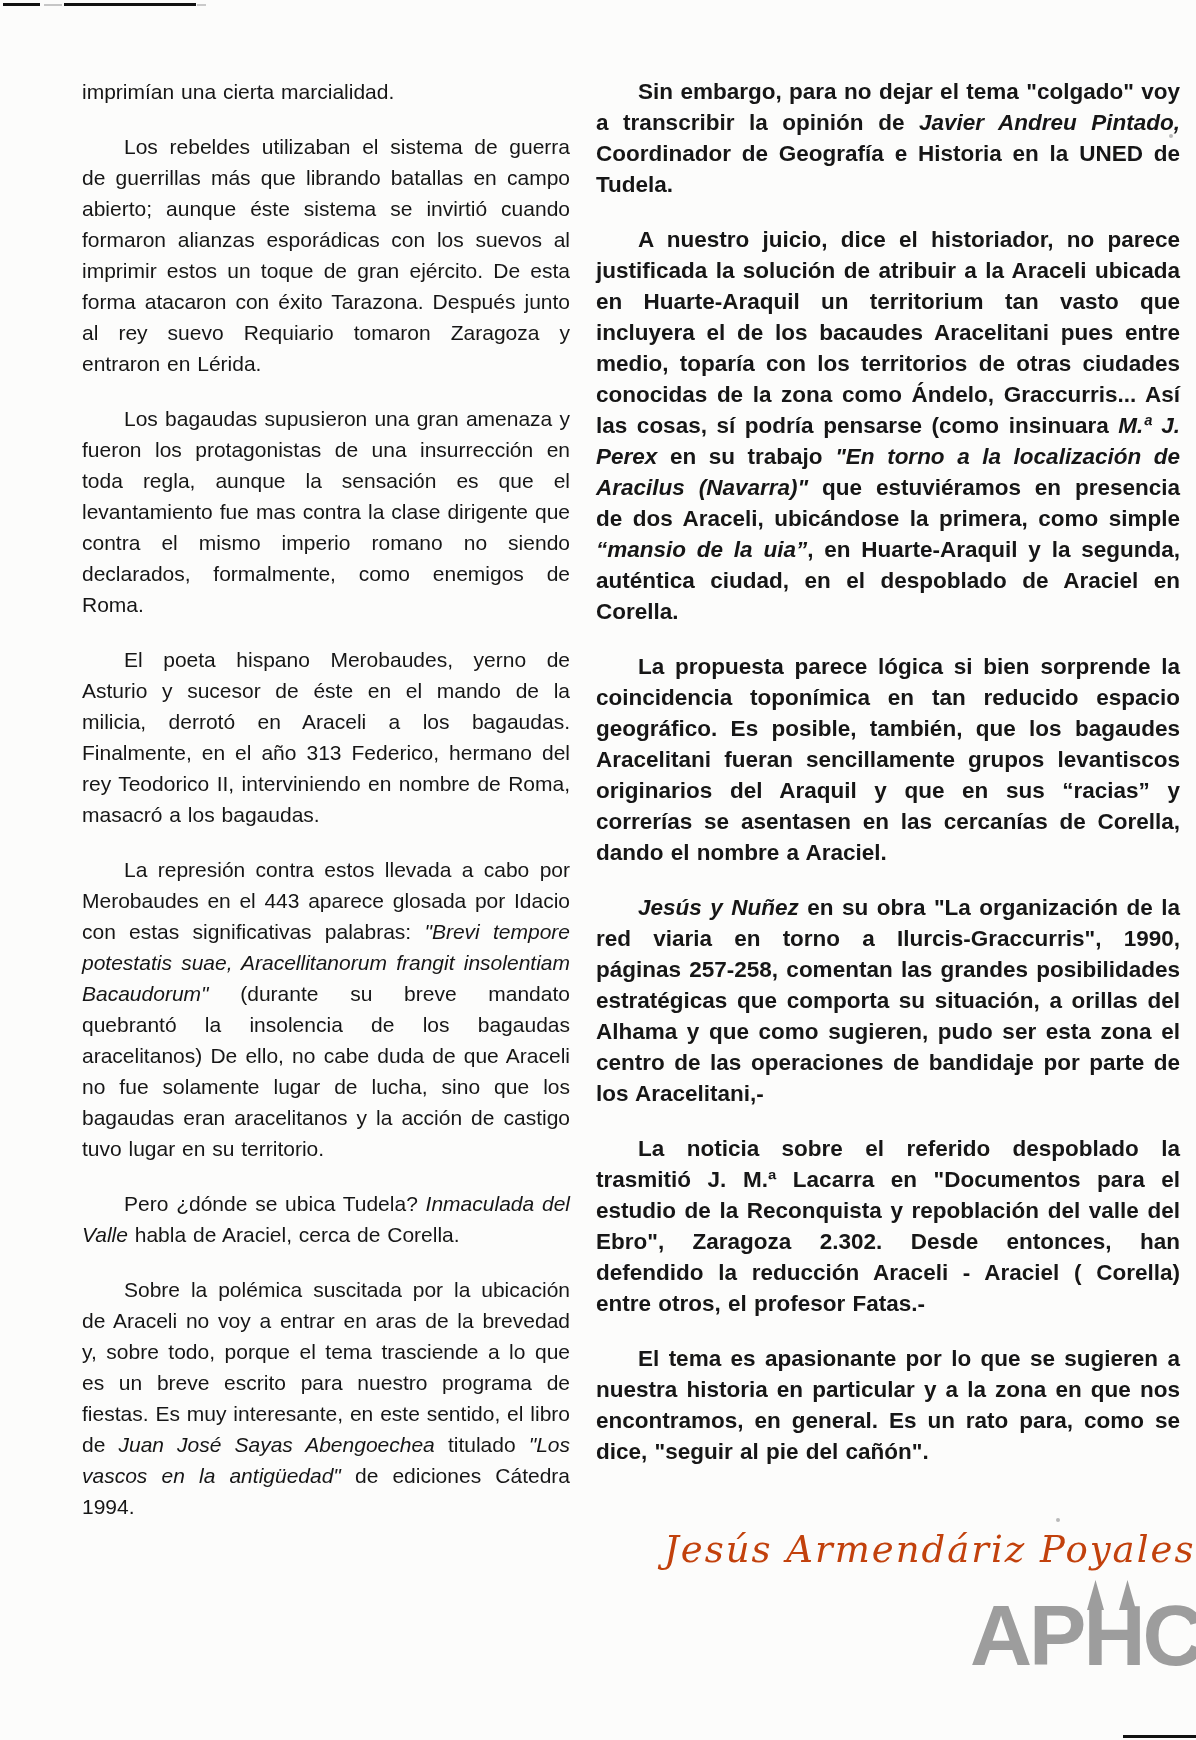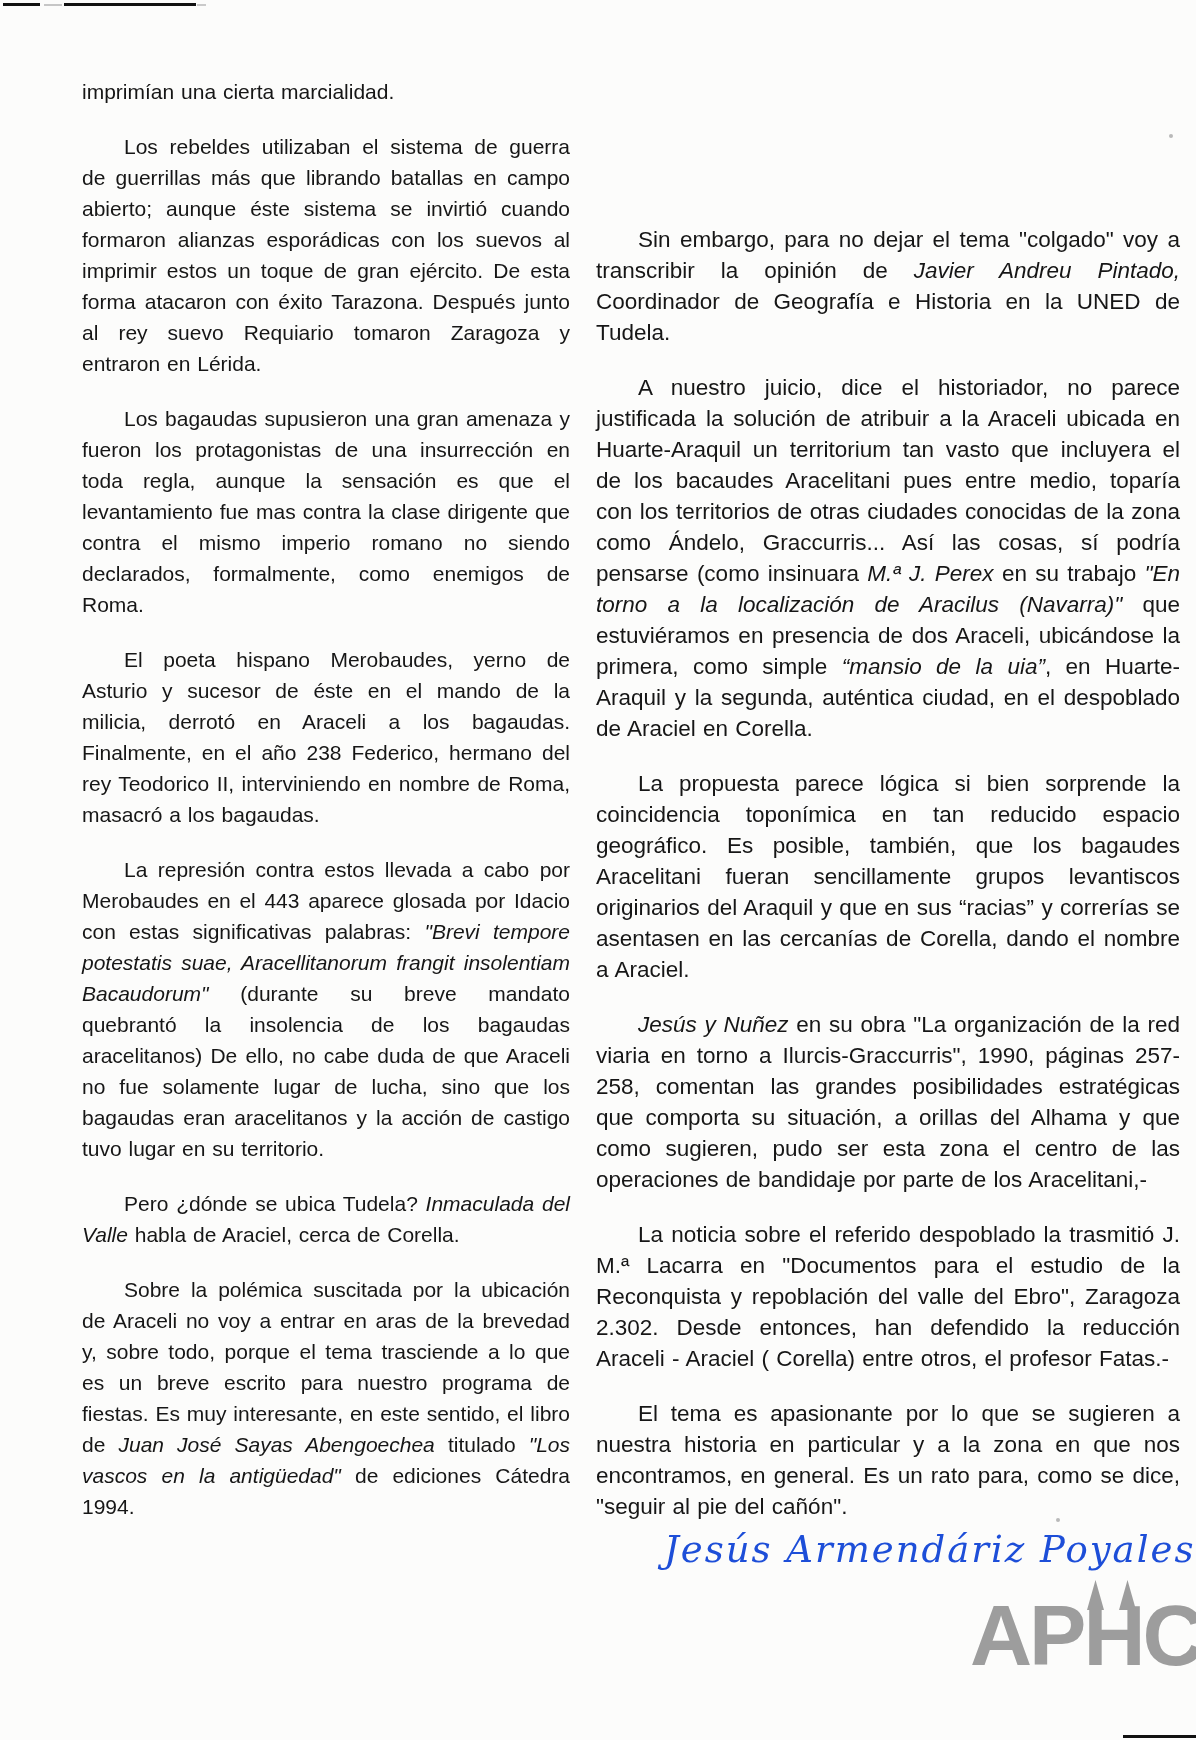--- a/index.html
+++ b/index.html
@@ -10,43 +10,43 @@
     background: #fcfcfb;
     overflow: hidden;
     font-family: "Liberation Sans", sans-serif;
     color: #161616;
   }
   .columns {
     position: absolute;
     left: 82px;
     top: 76px;
     display: flex;
-    align-items: flex-end;
+    align-items: flex-start;
   }
   .col { -webkit-font-smoothing: antialiased; }
   .col-left  { width: 488px; margin-right: 26px; font-size: 21px;   line-height: 31px; }
-  .col-right { width: 584px;                     font-size: 22.5px; line-height: 31px; }
+  .col-right { width: 584px;                     font-size: 22.5px; line-height: 31px; font-weight: bold; }
   .para {
     margin: 0 0 24px 0;
     text-align: justify;
     text-indent: 42px;
     word-spacing: 1px;
   }
   .para.no-indent { text-indent: 0; }
   .para i { font-style: italic; }
 
   .signature {
     position: absolute;
     left: 664px;
     top: 1528px;
     font-family: "DejaVu Serif", serif;
     font-style: italic;
     font-size: 37px;
     letter-spacing: 2px;
-    color: #1d4ed8;
+    color: #c2410c;
     white-space: nowrap;
   }
   .watermark {
     position: absolute;
     left: 970px;
     top: 1592px;
     font-family: "Liberation Sans", sans-serif;
     font-weight: bold;
     font-size: 86px;
     line-height: 1;
@@ -84,21 +84,21 @@
   <div class="scan-mark mark-c"></div>
   <div class="scan-mark mark-d"></div>
   <div class="speck speck-1"></div>
   <div class="speck speck-2"></div>
 
   <div class="columns">
     <div class="col col-left" id="col-left">
         <p class="para no-indent"><span>imprimían una cierta marcialidad.</span></p>
         <p class="para"><span>Los rebeldes utilizaban el sistema de guerra de guerrillas más que librando batallas en campo abierto; aunque éste sistema se invirtió cuando formaron alianzas esporádicas con los suevos al imprimir estos un toque de gran ejército. De esta forma atacaron con éxito Tarazona. Después junto al rey suevo Requiario tomaron Zaragoza y entraron en Lérida.</span></p>
         <p class="para"><span>Los bagaudas supusieron una gran amenaza y fueron los protagonistas de una insurrección en toda regla, aunque la sensación es que el levantamiento fue mas contra la clase dirigente que contra el mismo imperio romano no siendo declarados, formalmente, como enemigos de Roma.</span></p>
-        <p class="para"><span>El poeta hispano Merobaudes, yerno de Asturio y sucesor de éste en el mando de la milicia, derrotó en Araceli a los bagaudas. Finalmente, en el año 238 Federico, hermano del rey Teodorico II, interviniendo en nombre de Roma, masacró a los bagaudas.</span></p>
+        <p class="para"><span>El poeta hispano Merobaudes, yerno de Asturio y sucesor de éste en el mando de la milicia, derrotó en Araceli a los bagaudas. Finalmente, en el año 313 Federico, hermano del rey Teodorico II, interviniendo en nombre de Roma, masacró a los bagaudas.</span></p>
         <p class="para"><span>La represión contra estos llevada a cabo por Merobaudes en el 443 aparece glosada por Idacio con estas significativas palabras: </span><i>"Brevi tempore potestatis suae, Aracellitanorum frangit insolentiam Bacaudorum"</i><span> (durante su breve mandato quebrantó la insolencia de los bagaudas aracelitanos) De ello, no cabe duda de que Araceli no fue solamente lugar de lucha, sino que los bagaudas eran aracelitanos y la acción de castigo tuvo lugar en su territorio.</span></p>
         <p class="para"><span>Pero ¿dónde se ubica Tudela? </span><i>Inmaculada del Valle</i><span> habla de Araciel, cerca de Corella.</span></p>
         <p class="para"><span>Sobre la polémica suscitada por la ubicación de Araceli no voy a entrar en aras de la brevedad y, sobre todo, porque el tema trasciende a lo que es un breve escrito para nuestro programa de fiestas. Es muy interesante, en este sentido, el libro de </span><i>Juan José Sayas Abengoechea</i><span> titulado </span><i>"Los vascos en la antigüedad"</i><span> de ediciones Cátedra 1994.</span></p>
       </div>
     <div class="col col-right" id="col-right">
         <p class="para"><span>Sin embargo, para no dejar el tema "colgado" voy a transcribir la opinión de </span><i>Javier Andreu Pintado,</i><span> Coordinador de Geografía e Historia en la UNED de Tudela.</span></p>
         <p class="para"><span>A nuestro juicio, dice el historiador, no parece justificada la solución de atribuir a la Araceli ubicada en Huarte-Araquil un territorium tan vasto que incluyera el de los bacaudes Aracelitani pues entre medio, toparía con los territorios de otras ciudades conocidas de la zona como Ándelo, Graccurris... Así las cosas, sí podría pensarse (como insinuara </span><i>M.ª J. Perex</i><span> en su trabajo </span><i>"En torno a la localización de Aracilus (Navarra)"</i><span> que estuviéramos en presencia de dos Araceli, ubicándose la primera, como simple </span><i>“mansio de la uia”</i><span>, en Huarte-Araquil y la segunda, auténtica ciudad, en el despoblado de Araciel en Corella.</span></p>
         <p class="para"><span>La propuesta parece lógica si bien sorprende la coincidencia toponímica en tan reducido espacio geográfico. Es posible, también, que los bagaudes Aracelitani fueran sencillamente grupos levantiscos originarios del Araquil y que en sus “racias” y correrías se asentasen en las cercanías de Corella, dando el nombre a Araciel.</span></p>
         <p class="para"><i>Jesús y Nuñez</i><span> en su obra "La organización de la red viaria en torno a Ilurcis-Graccurris", 1990, páginas 257-258, comentan las grandes posibilidades estratégicas que comporta su situación, a orillas del Alhama y que como sugieren, pudo ser esta zona el centro de las operaciones de bandidaje por parte de los Aracelitani,-</span></p>
         <p class="para"><span>La noticia sobre el referido despoblado la trasmitió J. M.ª Lacarra en "Documentos para el estudio de la Reconquista y repoblación del valle del Ebro", Zaragoza 2.302. Desde entonces, han defendido la reducción Araceli - Araciel ( Corella) entre otros, el profesor Fatas.-</span></p>

